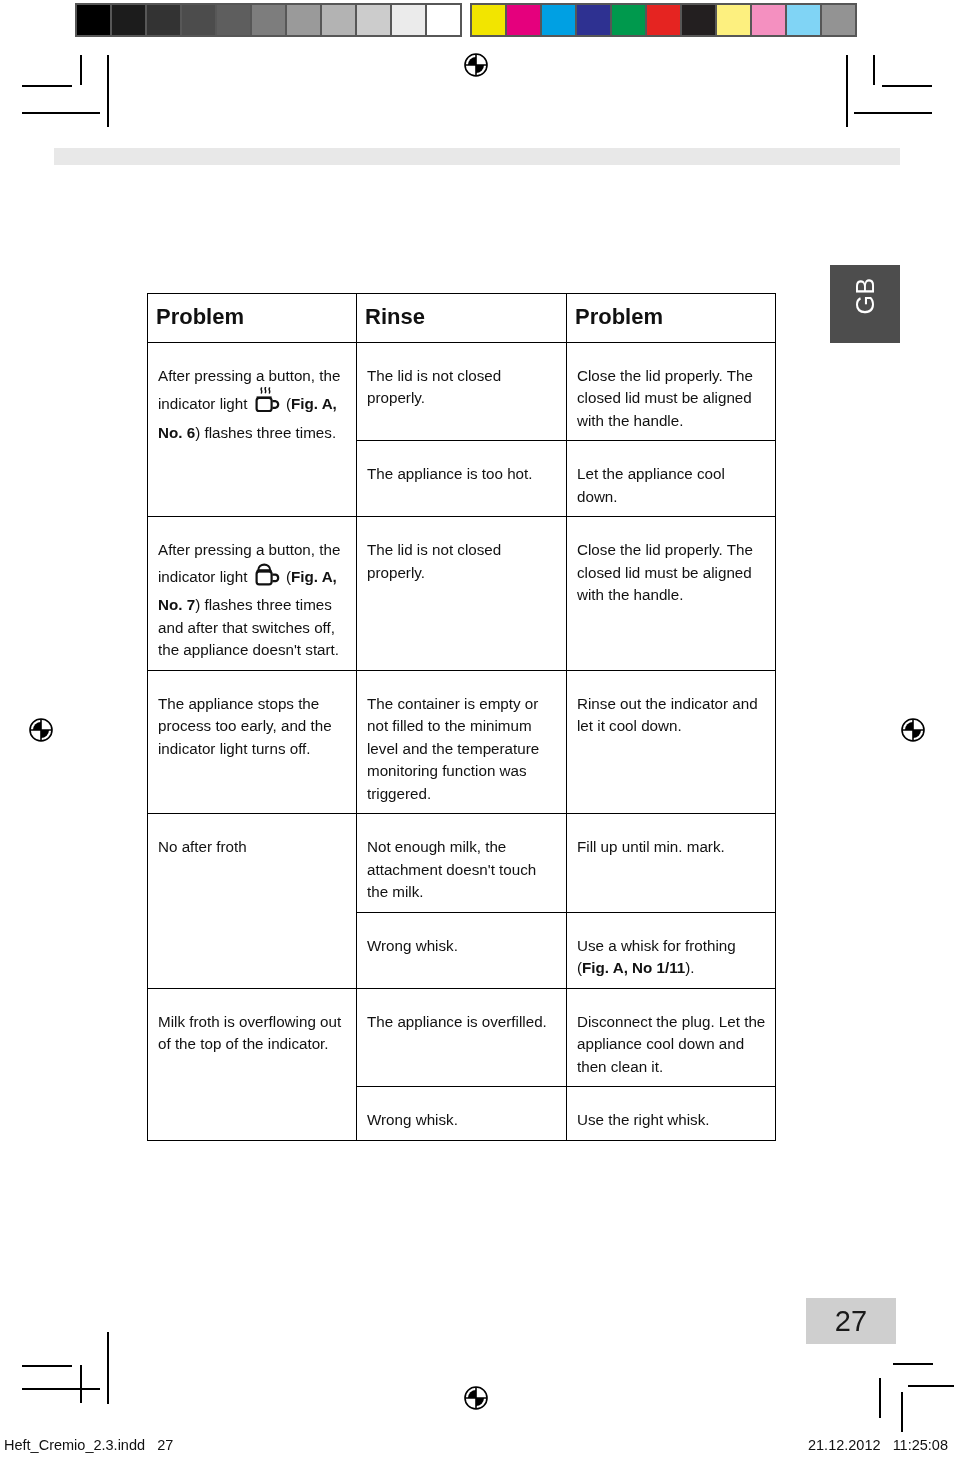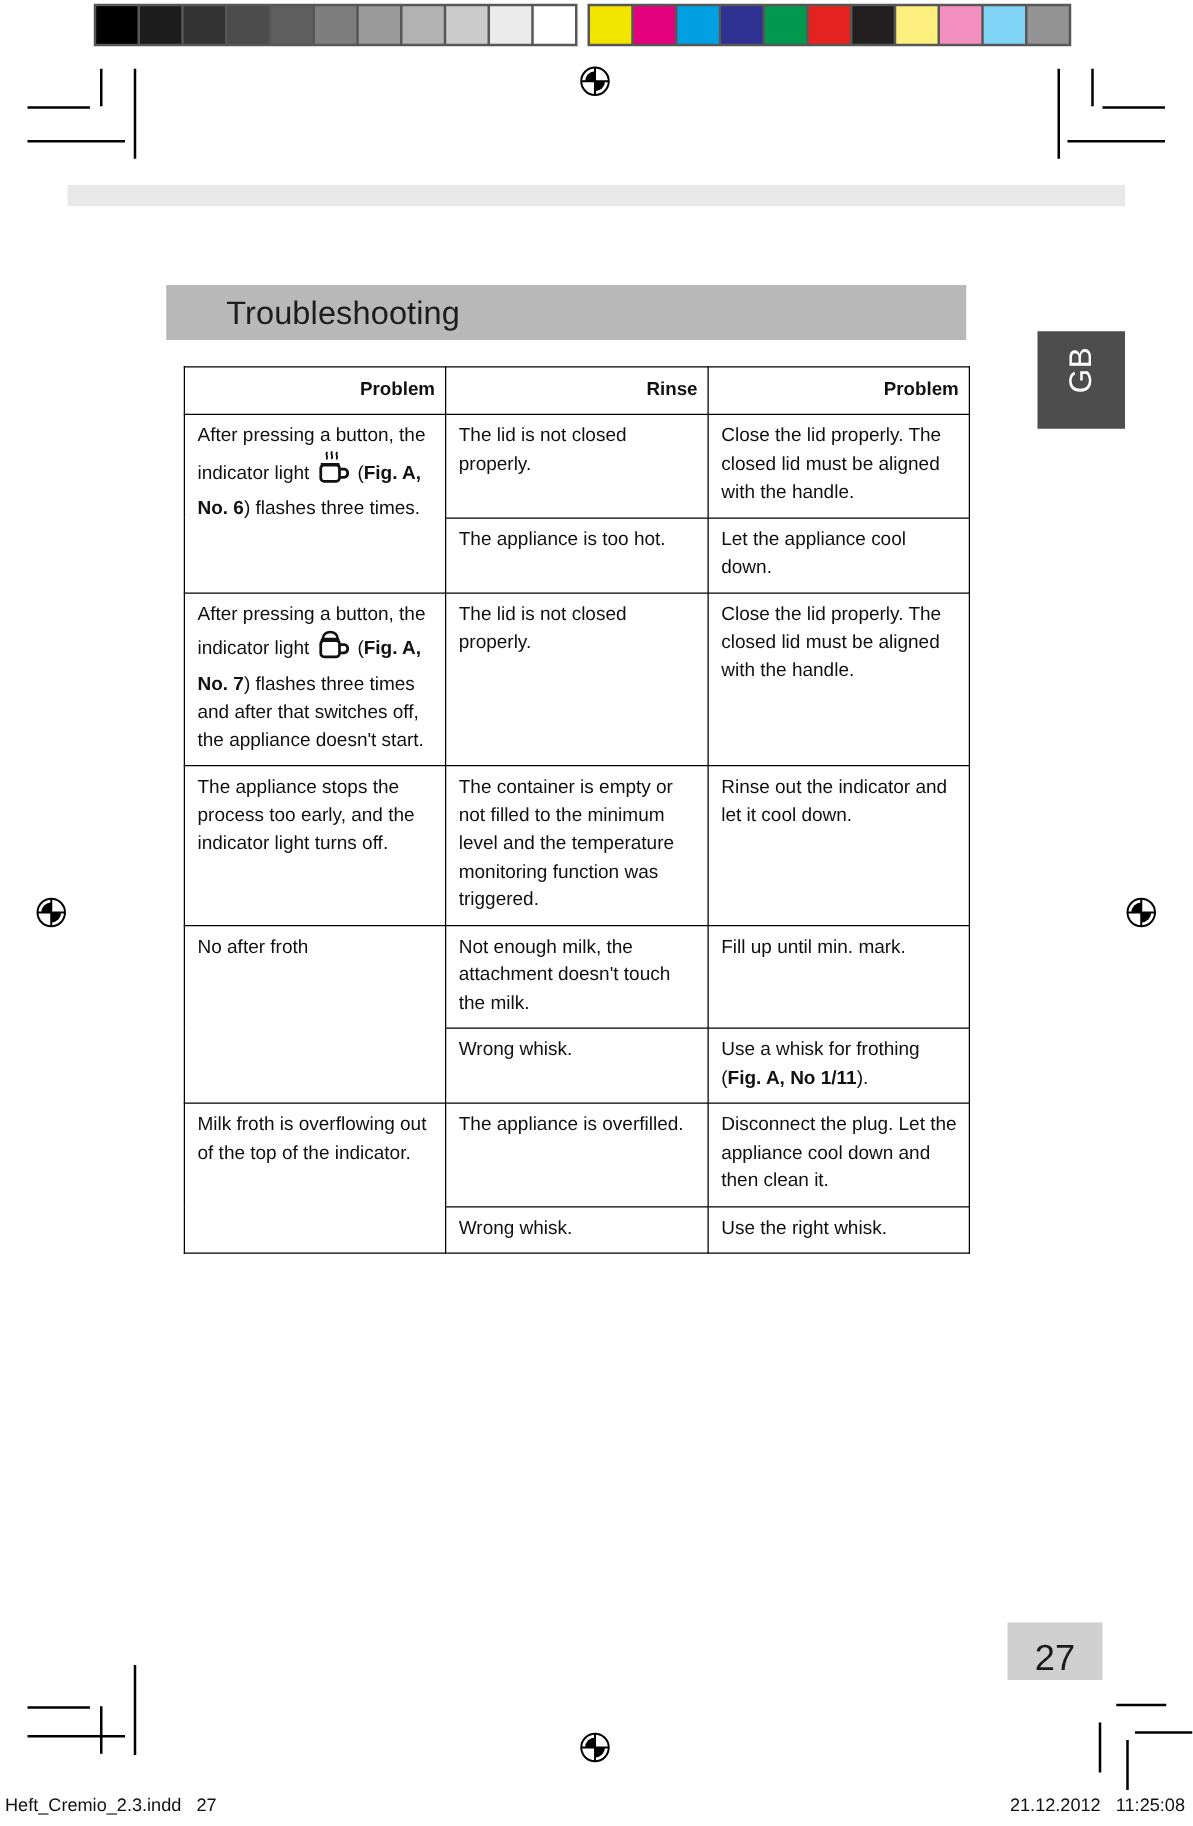--- a/index.html
+++ b/index.html
@@ -87,25 +87,25 @@
     letter-spacing: 0.5px;
     display: flex;
     align-items: center;
     justify-content: center;
   }
 
   #page-number-box {
     position: absolute;
     left: 806px;
     top: 1298px;
-    width: 76px;
+    width: 90px;
     height: 46px;
     background: #cfcfcf;
     display: flex;
-    align-items: flex-end;
+    align-items: center;
     justify-content: center;
   }
   #page-number-box span {
     font-size: 29px;
     color: #1a1a1a;
   }
 
   
   #section-heading {
     position: absolute;
@@ -134,29 +134,29 @@
     table-layout: fixed;
   }
   #trouble-table col.c-problem  { width: 209px; }
   #trouble-table col.c-cause    { width: 210px; }
   #trouble-table col.c-solution { width: 209px; }
 
   #trouble-table th,
   #trouble-table td {
     border: 1.4px solid #000000;
     vertical-align: top;
-    padding: 6px 8px 8px 10px;
+    padding: 22px 8px 8px 10px;
     font-size: 15.2px;
     line-height: 1.48;
     color: #111111;
   }
   #trouble-table th {
-    text-align: right;
+    text-align: left;
     font-weight: bold;
-    font-size: 15px;
+    font-size: 22px;
     padding: 7px 8px 8px 8px;
     vertical-align: middle;
   }
   #trouble-table td b { font-weight: bold; }
 
   .outer-top    { border-top-width: 2.6px; }
   .outer-bottom { border-bottom-width: 2.6px; }
   .outer-left   { border-left-width: 2.6px; }
   .outer-right  { border-right-width: 2.6px; }
   .group-start  { border-top-width: 2.6px; }
@@ -276,23 +276,20 @@
   <div id="top-rule"></div>
 
   <div id="lang-tab">
     <div id="lang-tab-label">GB</div>
   </div>
 
   <div id="page-number-box">
     <span>27</span>
   </div>
 
-  <div id="section-heading">
-    <span>Troubleshooting</span>
-  </div>
 
   <table id="trouble-table">
     <colgroup>
       <col class="c-problem">
         <col class="c-cause">
         <col class="c-solution">
     </colgroup>
     <thead>
       <tr>
         <th class="outer-top outer-left">Problem</th>

